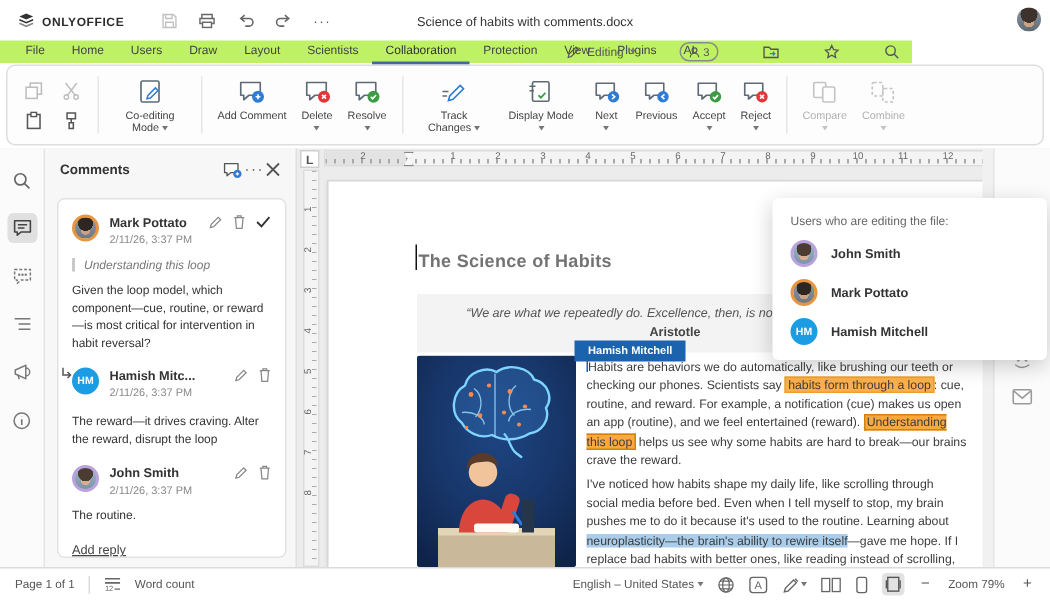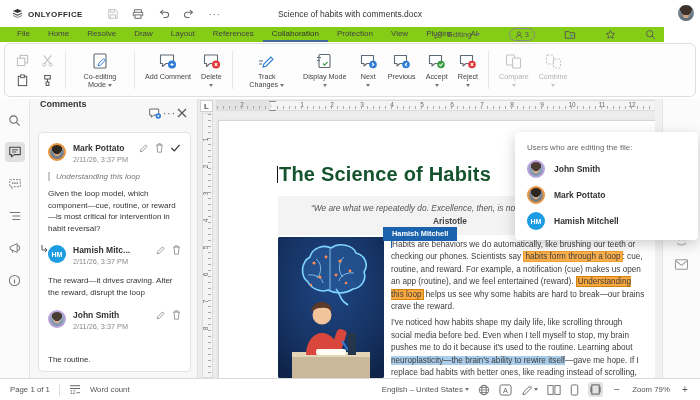--- a/index.html
+++ b/index.html
@@ -12,21 +12,21 @@
 #titlebar{position:absolute;left:0;top:0;width:700px;height:27px;background:#fff;display:flex;align-items:center}
 .logo{display:flex;align-items:flex-end;gap:5px;margin-left:12px}
 .logo b{font-size:8px;letter-spacing:.4px;color:#2b2b2b}
 .qat{display:flex;align-items:center;gap:13px;margin-left:24px;color:#6b6b6b}
 .qat .dis{opacity:.4}
 #doc-title{position:absolute;left:150px;right:150px;text-align:center;font-size:8.5px;color:#333}
 .avatar-top{position:absolute;right:6px;top:5px;width:16px;height:16px;border-radius:50%;
   background:radial-gradient(circle at 50% 28%,#3d332c 0 40%,transparent 41%),radial-gradient(circle at 50% 60%,#caa183 0 28%,transparent 29%),linear-gradient(#8d9aa5,#5d6a74)}
 
 
-#tabbar{position:absolute;left:0;top:27px;width:664px;height:15px;display:flex;background:#84cc16}
+#tabbar{position:absolute;left:0;top:27px;width:608px;height:15px;display:flex;align-items:center;background:#bef264}
 .tab{padding:2px 9px 3px;font-size:8px;color:#444;border-bottom:2px solid transparent}
 .tab.active{border-bottom:2px solid #44699d;color:#333}
 .tab:first-child{margin-left:8px}
 .tabbar-right{position:absolute;right:8px;top:0;height:15px;display:flex;align-items:center;gap:29px;color:#555}
 .edit-btn{display:flex;align-items:center;gap:4px;font-size:8px}
 .userpill{display:flex;align-items:center;gap:2px;border:1px solid #8a8a8a;border-radius:8px;padding:1px 5px;font-size:7.5px;color:#555}
 
 
 #toolbar{position:absolute;left:4px;right:4px;top:43px;height:54px;background:#fdfdfd;border:1px solid #dedede;border-radius:6px;display:flex;align-items:stretch;padding:0 4px}
 .tb-sep{width:1px;background:#e6e6e6;margin:7px 5px}
@@ -38,21 +38,21 @@
 .tb-btn .lbl{max-width:48px}
 .tb-btn .cv{margin-top:1px}
 
 
 #main{position:absolute;left:0;top:99px;width:700px;bottom:22px;background:#ececec}
 #left-rail{position:absolute;left:0;top:0;bottom:0;width:30px;background:#fbfbfb;border-right:1px solid #e5e5e5;display:flex;flex-direction:column;align-items:center;padding-top:11px;gap:12px;color:#666}
 .rail-ic{width:20px;height:20px;display:flex;align-items:center;justify-content:center;border-radius:4px}
 .rail-ic.active{background:#e0e0e0}
 
 #comments-panel{position:absolute;left:30px;top:0;bottom:0;width:168px;background:#f7f7f7;border-right:1px solid #e0e0e0}
-.cp-head{height:28px;display:flex;padding:0 10px;gap:1px}
+.cp-head{height:28px;display:flex;align-items:center;padding:0 10px;gap:1px}
 .cp-title{font-weight:bold;font-size:9px;color:#333;flex:1}
 .cp-head .hic{color:#555;display:flex;align-items:center}
 .card{position:absolute;left:8px;right:6px;top:33px;bottom:6px;background:#fff;border:1px solid #e2e2e2;border-radius:5px;padding:10px 9px 8px;overflow:hidden}
 .c-head{display:flex;align-items:flex-start;gap:7px}
 .av{width:18px;height:18px;border-radius:50%;flex:0 0 auto}
 .ph-mark{background:radial-gradient(circle at 50% 28%,#2e2620 0 40%,transparent 41%),radial-gradient(circle at 50% 60%,#caa183 0 28%,transparent 29%),linear-gradient(#8d9aa5,#6b7884);border:2px solid #e8953f}
 .ph-john{background:radial-gradient(circle at 50% 28%,#4a3b33 0 40%,transparent 41%),radial-gradient(circle at 50% 60%,#d8ad92 0 28%,transparent 29%),linear-gradient(#9fb4c8,#7d93a8);border:2px solid #b9a3dc}
 .av-hm{background:#1b9ce3;color:#fff;font-weight:bold;font-size:7px;display:flex;align-items:center;justify-content:center}
 .c-name{font-weight:bold;font-size:8.5px;color:#333;white-space:nowrap}
 .c-date{font-size:7.3px;color:#8a8a8a;margin-top:2px}
@@ -70,21 +70,21 @@
 #hruler::after{content:"";position:absolute;left:0;right:0;bottom:1px;height:3px;background:repeating-linear-gradient(to right,#aaa 0 1px,transparent 1px 6px)}
 .rnum{position:absolute;top:0px;font-size:6.5px;color:#666;transform:translateX(-50%)}
 .indent-marker{position:absolute;left:52px;top:0;width:7px;height:10px;background:#f8f8f8;border:1px solid #888;clip-path:polygon(0 0,100% 0,60% 45%,100% 100%,0 100%,40% 45%);z-index:2}
 #vruler{position:absolute;left:202px;top:14px;width:11px;bottom:0;background:#f4f4f4;border:1px solid #dcdcdc}
 #vruler::after{content:"";position:absolute;top:0;bottom:0;right:1px;width:3px;background:repeating-linear-gradient(to bottom,#aaa 0 1px,transparent 1px 6px)}
 .vnum{position:absolute;left:1px;font-size:6.5px;color:#666;transform:rotate(-90deg)}
 
 
 #doc-viewport{position:absolute;left:216px;top:13px;right:38px;bottom:0;overflow:hidden}
 #page{position:absolute;left:2px;top:8px;width:442px;height:420px;background:#fff;border:1px solid #d6d6d6;box-shadow:0 1px 3px rgba(0,0,0,.10)}
-.doc-title{position:absolute;left:58px;top:42px;font-size:20px;font-weight:bold;color:#14532d;letter-spacing:.2px}
+.doc-title{position:absolute;left:58px;top:42px;font-size:12px;font-weight:bold;color:#737373;letter-spacing:.2px}
 .caret-k{display:inline-block;width:1px;height:17px;background:#111;vertical-align:-2px;margin-right:1px}
 .quote-box{position:absolute;left:59px;top:75px;width:344px;background:#f3f3f3;padding:7px 10px 8px;text-align:center;color:#555;font-size:8.4px;line-height:11px}
 .q1{font-style:italic}
 .q2{font-weight:bold;color:#444;margin-top:2px}
 .user-label{position:absolute;color:#fff;font-weight:bold;font-size:7.4px;padding:2px 9px 3px;white-space:nowrap;z-index:5}
 .hm-label{left:164px;top:106px;background:#1c63ae}
 .doc-img{position:absolute;left:59px;top:116px;width:106px;height:141px;border-radius:2px;overflow:hidden}
 .text-col{position:absolute;left:172px;top:118px;width:254px;font-size:8.2px;line-height:12.4px;color:#3c3c3c}
 .text-col p{position:relative}
 .p2{margin-top:4px}
@@ -155,24 +155,24 @@
       </span>
     <span style="font-size:9px;letter-spacing:1px;color:#555">···</span>
   </div>
   <div id="doc-title">Science of habits with comments.docx</div>
   <div class="avatar-top"></div>
 </div>
 
 <div id="tabbar">
   <div class="tab">File</div>
   <div class="tab">Home</div>
-  <div class="tab">Resolve</div>
+  <div class="tab">Users</div>
   <div class="tab">Draw</div>
   <div class="tab">Layout</div>
-  <div class="tab">References</div>
+  <div class="tab">Scientists</div>
   <div class="tab active">Collaboration</div>
   <div class="tab">Protection</div>
   <div class="tab">View</div>
   <div class="tab">Plugins</div>
   <div class="tab">AI</div>
   <div class="tabbar-right">
     <span class="edit-btn">
       <span>
           <svg width="10" height="10" viewBox="0 0 14 14">
             <path d="M2.5 11.5l.8-3 6.5-6.5 2.2 2.2-6.5 6.5z" fill="none" stroke="#555" stroke-width="1.1"></path>
@@ -258,20 +258,31 @@
   </div>
   <div class="tb-btn">
     <span class="ic">
         <svg width="19" height="19" viewBox="0 0 19 19">
           <path d="M2.5 3h13v8.5H8L4.5 14.5v-3h-2z" fill="#fff" stroke="#5e6a75" stroke-width="1.1" stroke-linejoin="round"></path>
           <circle cx="14" cy="12.5" r="4" fill="#e23636"></circle>
           <path d="M12.7 11.2l2.6 2.6M15.3 11.2l-2.6 2.6" stroke="#fff" stroke-width="1.1"></path>
         </svg>
       </span>
     <span class="lbl">Delete</span>
+      <span class="cv"></span>
+  </div>
+  <div class="tb-btn">
+    <span class="ic">
+        <svg width="19" height="19" viewBox="0 0 19 19">
+          <path d="M2.5 3h13v8.5H8L4.5 14.5v-3h-2z" fill="#fff" stroke="#5e6a75" stroke-width="1.1" stroke-linejoin="round"></path>
+          <circle cx="14" cy="12.5" r="4" fill="#3c9c44"></circle>
+          <path d="M12.2 12.6l1.2 1.2 2.3-2.5" fill="none" stroke="#fff" stroke-width="1.1"></path>
+        </svg>
+      </span>
+    <span class="lbl">Resolve</span>
       <span class="cv"></span>
   </div>
   <div class="tb-sep"></div>
   <div class="tb-btn">
     <span class="ic">
         <svg width="19" height="19" viewBox="0 0 19 19">
           <path d="M2 9h4M2 12h3" stroke="#5e6a75" stroke-width="1.1"></path>
           <path d="M6 15l.8-3 7-7 2.2 2.2-7 7z" fill="#fff" stroke="#2e7cd6" stroke-width="1.1"></path>
         </svg>
       </span>
@@ -482,21 +493,21 @@
                   <path d="M1.5 10.5l.7-2.6 5.6-5.6 1.9 1.9-5.6 5.6z" fill="none" stroke="#888" stroke-width="1"></path>
                 </svg>
               </span>
             <span>
                 <svg width="9" height="10" viewBox="0 0 10 12">
                   <path d="M1 2.5h8M3.5 2.5V1h3v1.5M2 2.5l.7 8.5h4.6l.7-8.5" fill="none" stroke="#888" stroke-width="1"></path>
                 </svg>
               </span>
           </span>
         </div>
-        <div class="c-body" style="margin-top:23px">The routine.</div>
+        <div class="c-body" style="margin-top:7px">The routine.</div>
       </div>
 
       <a class="add-reply">Add reply</a>
     </div>
   </div>
 
   <div id="ruler-corner">L</div>
   <div id="hruler">
     <span class="margin"></span>
     <span class="indent-marker"></span>

